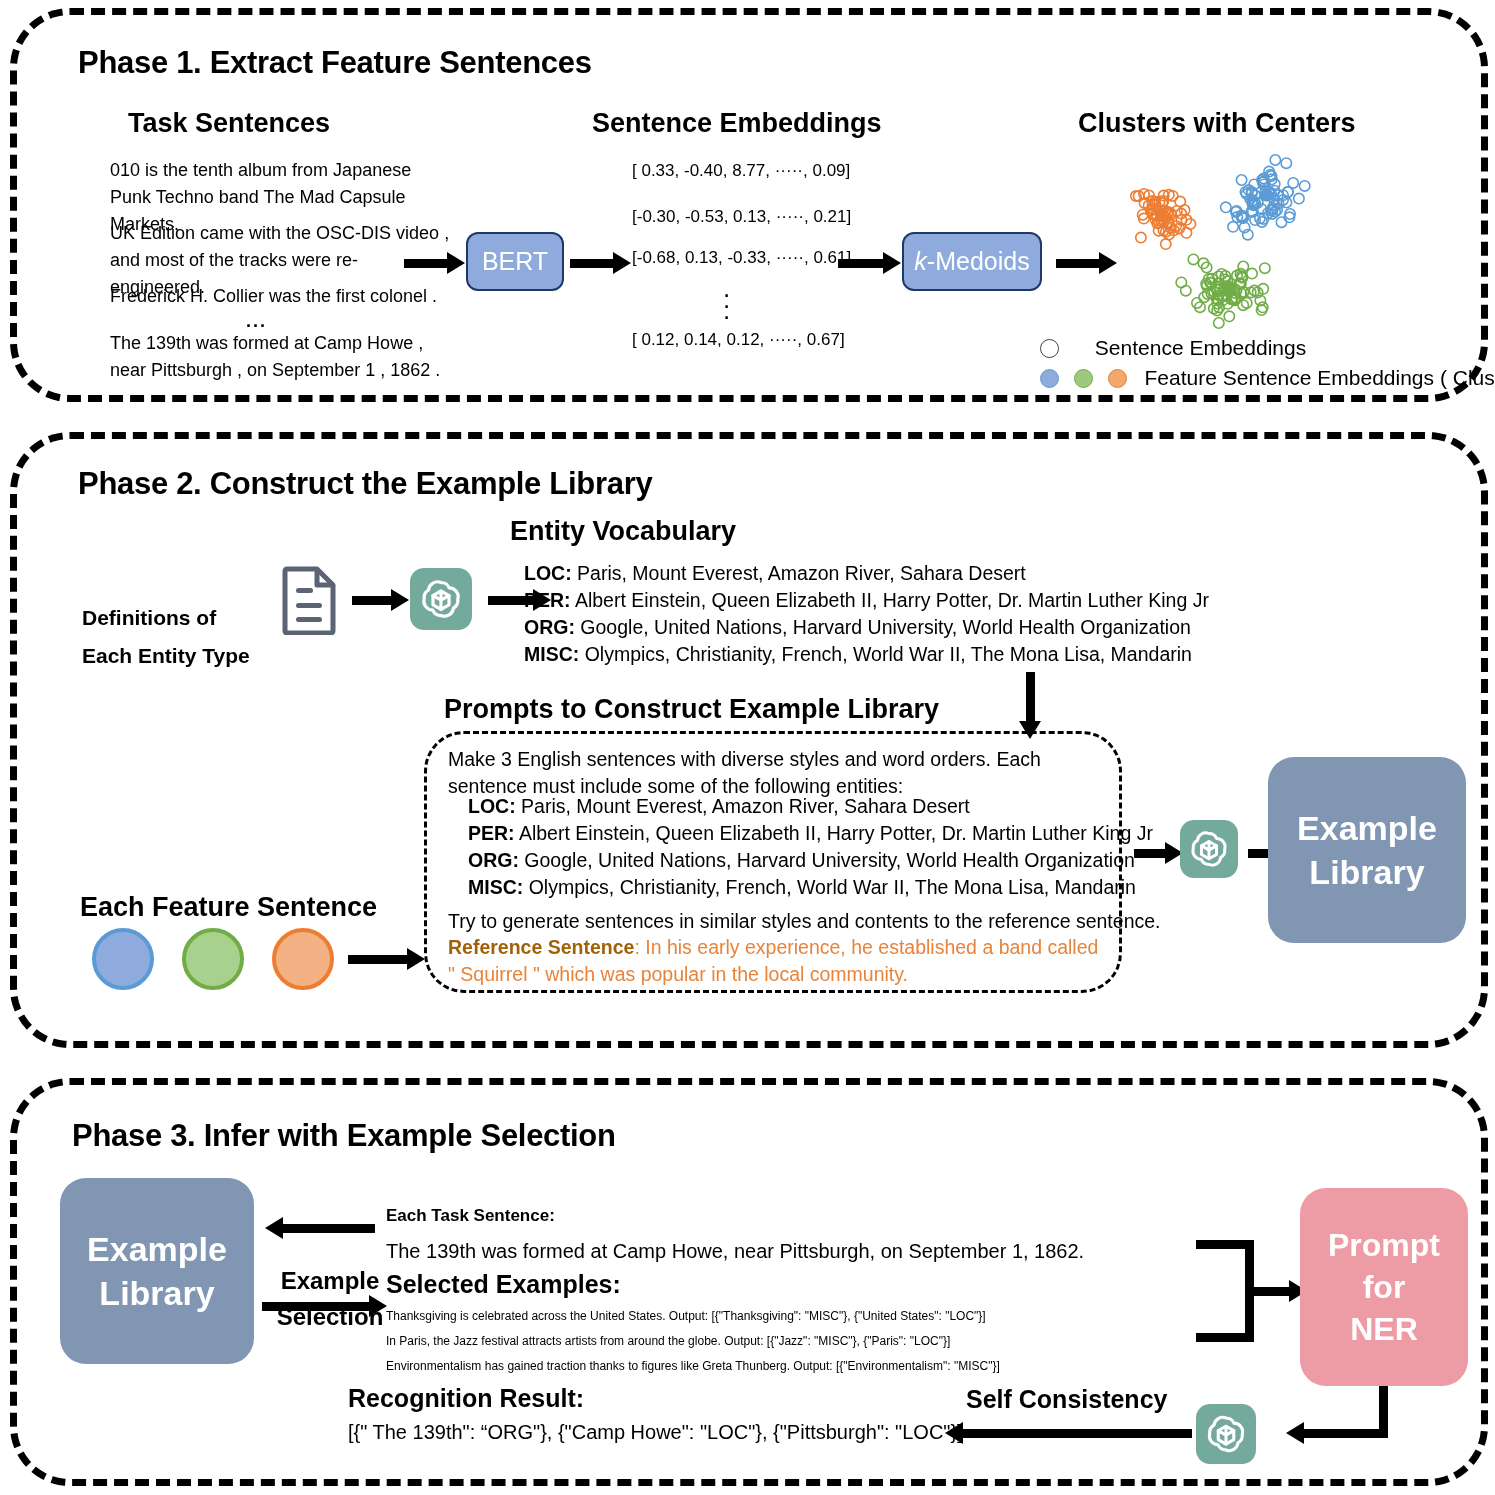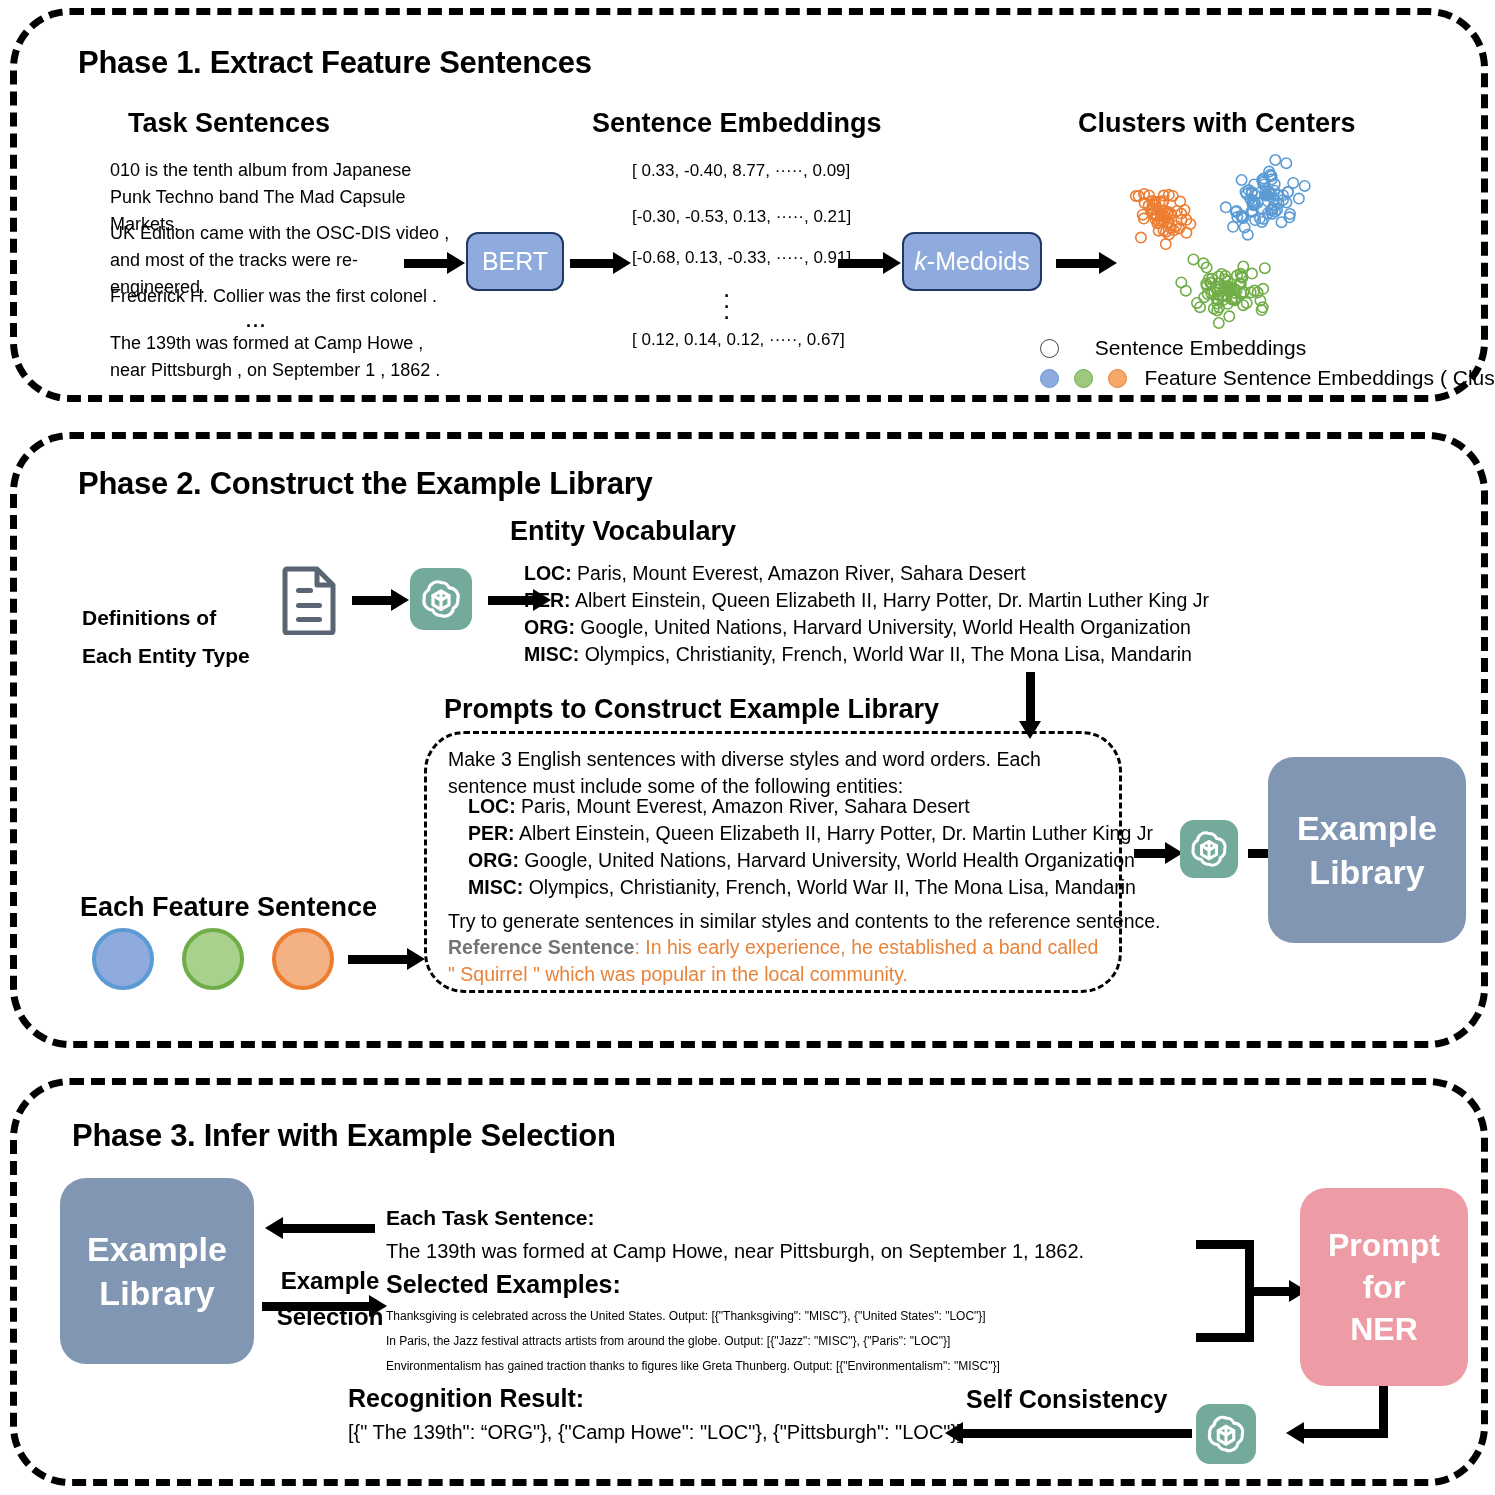--- a/index.html
+++ b/index.html
@@ -134,21 +134,21 @@
     position: absolute; width: 62px; height: 62px; border-radius: 50%;
   }
 
   .bracket { position: absolute; }
   .bracket i { position: absolute; background: #000; display:block; }
 
   .openai-icon { position: absolute; border-radius: 14px; background: #74AA9C; }
   .doc-icon { position: absolute; }
 
   .tag-bold { font-weight: bold; }
-  .ref-label { color: #737373; font-weight: bold; }
+  .ref-label { color: #a16207; font-weight: bold; }
   .ref-text { color: #E8833A; }
 </style>
 </head>
 <body>
 
 <div class="phase-box" id="phase1-box"></div>
 
 <div class="phase-title" style="left:78px; top:45px;">Phase 1. Extract Feature Sentences</div>
 
 <div class="col-title" style="left:128px; top:108px;">Task Sentences</div>
@@ -162,21 +162,21 @@
 <div class="body-text" style="left:62px; top:330px; width:340px;">The 139th was formed at Camp Howe , near Pittsburgh , on September 1 , 1862 .</div>
 
 <div class="arrow-r" style="left:404px; top:259px; width:46px;"></div>
 <div class="proc-box" style="left:466px; top:232px; width:98px; height:59px;">
   <span>BERT</span>
 </div>
 <div class="arrow-r" style="left:570px; top:259px; width:46px;"></div>
 
 <div class="mono-vec" style="left:632px; top:161px;">[ 0.33, -0.40, 8.77, ·····,  0.09]</div>
 <div class="mono-vec" style="left:632px; top:207px;">[-0.30, -0.53, 0.13, ·····,  0.21]</div>
-<div class="mono-vec" style="left:632px; top:248px;">[-0.68,  0.13, -0.33, ·····, 0.91]</div>
+<div class="mono-vec" style="left:632px; top:248px;">[-0.68,  0.13, -0.33, ·····, 0.61]</div>
 <div class="vdots" style="left:723px; top:283px;">.<br>.<br>.</div>
 <div class="mono-vec" style="left:632px; top:330px;">[ 0.12,  0.14,   0.12, ·····, 0.67]</div>
 
 <div class="arrow-r" style="left:838px; top:259px; width:48px;"></div>
 <div class="proc-box" style="left:902px; top:232px; width:140px; height:59px;">
   <span style="font-style:italic;">k</span>
     <span>-Medoids</span>
 </div>
 <div class="arrow-r" style="left:1056px; top:259px; width:46px;"></div>
 
@@ -507,21 +507,21 @@
 </div>
 
 <div class="arrow-l" style="left:280px; top:1224px; width:95px;"></div>
 
 <div style="position:absolute; left:272px; top:1263px; font-weight:bold; font-size:24px; line-height:36px; text-align:center; width:116px;">
   <div>Example</div>
   <div>Selection</div>
 </div>
 <div class="arrow-r" style="left:262px; top:1302px; width:110px;"></div>
 
-<div style="position:absolute; left:386px; top:1206px; font-weight:bold; font-size:21px;">Each Task Sentence:</div>
+<div style="position:absolute; left:386px; top:1206px; font-weight:bold; font-size:17px;">Each Task Sentence:</div>
 <div style="position:absolute; left:386px; top:1240px; font-size:20px;">The 139th was formed at Camp Howe, near Pittsburgh, on September 1, 1862.</div>
 
 <div style="position:absolute; left:386px; top:1270px; font-weight:bold; font-size:25px;">Selected Examples:</div>
 <div style="position:absolute; left:386px; top:1304px; font-size:12px; line-height:25px;">
   <div>Thanksgiving is celebrated across the United States. Output: [{"Thanksgiving": "MISC"}, {"United States": "LOC"}]</div>
   <div>In Paris, the Jazz festival attracts artists from around the globe. Output: [{"Jazz": "MISC"}, {"Paris": "LOC"}]</div>
   <div>Environmentalism has gained traction thanks to figures like Greta Thunberg. Output: [{"Environmentalism": "MISC"}]</div>
 </div>
 
 <div class="bracket" style="left:1196px; top:1240px; width:60px; height:102px;">

